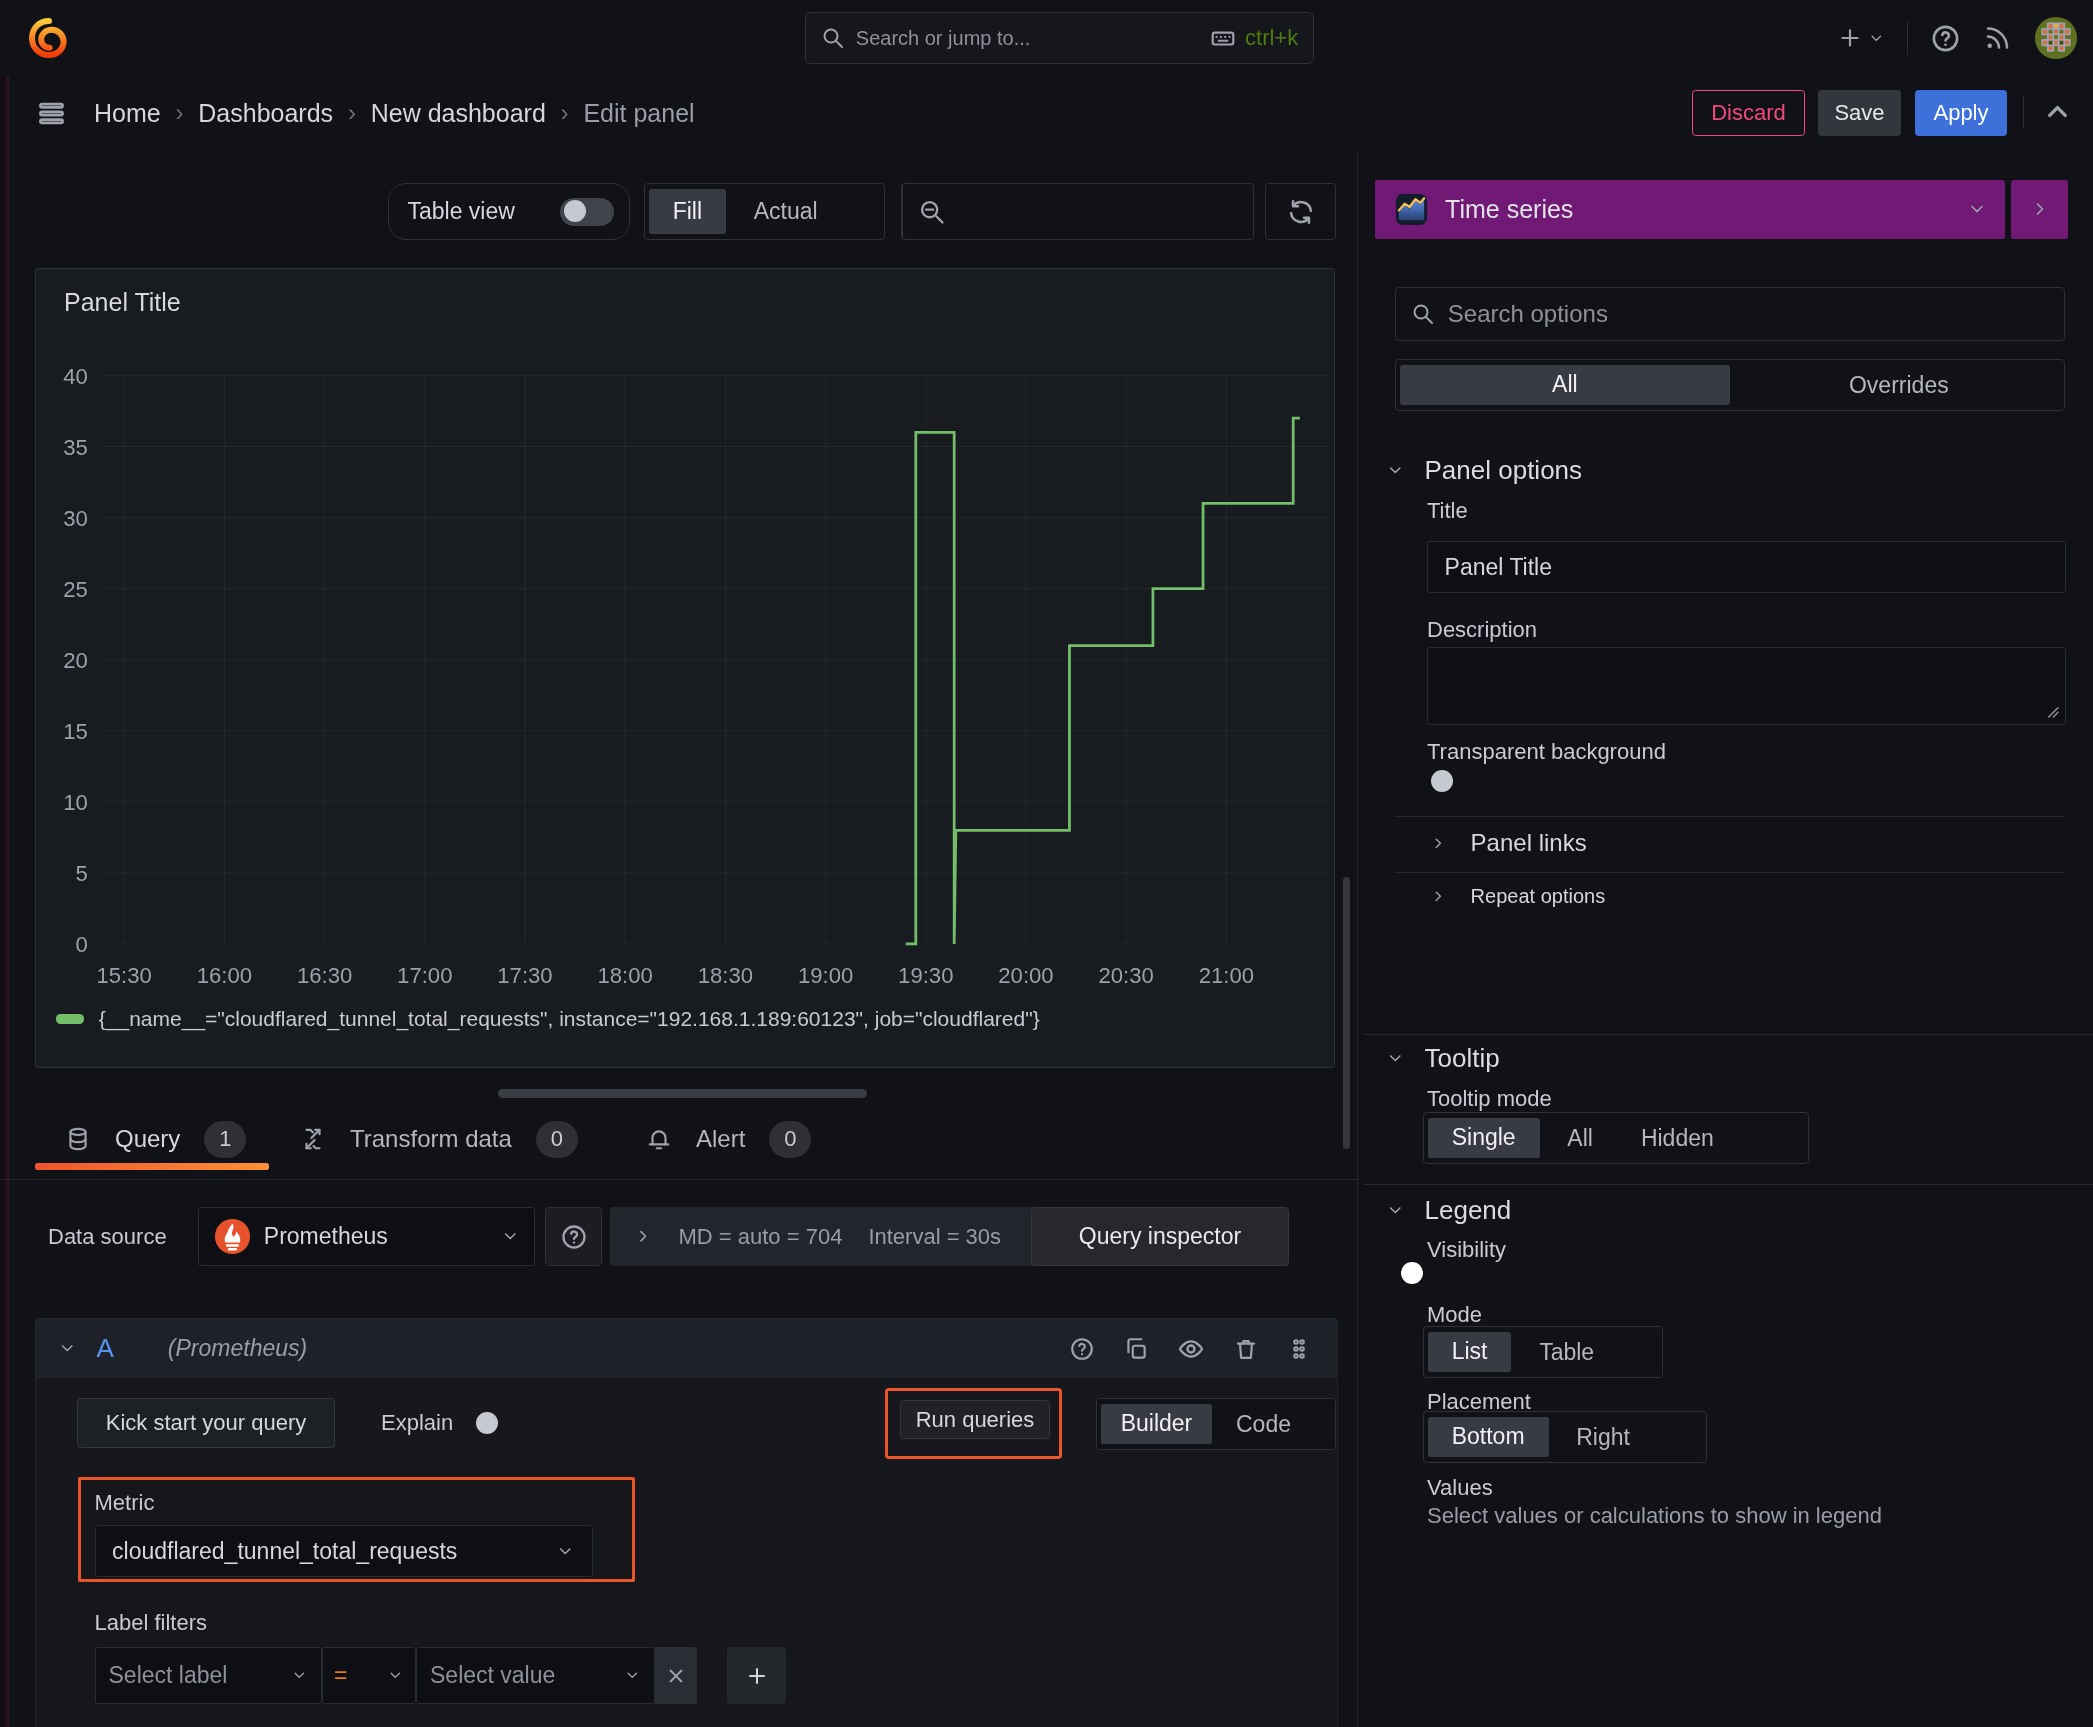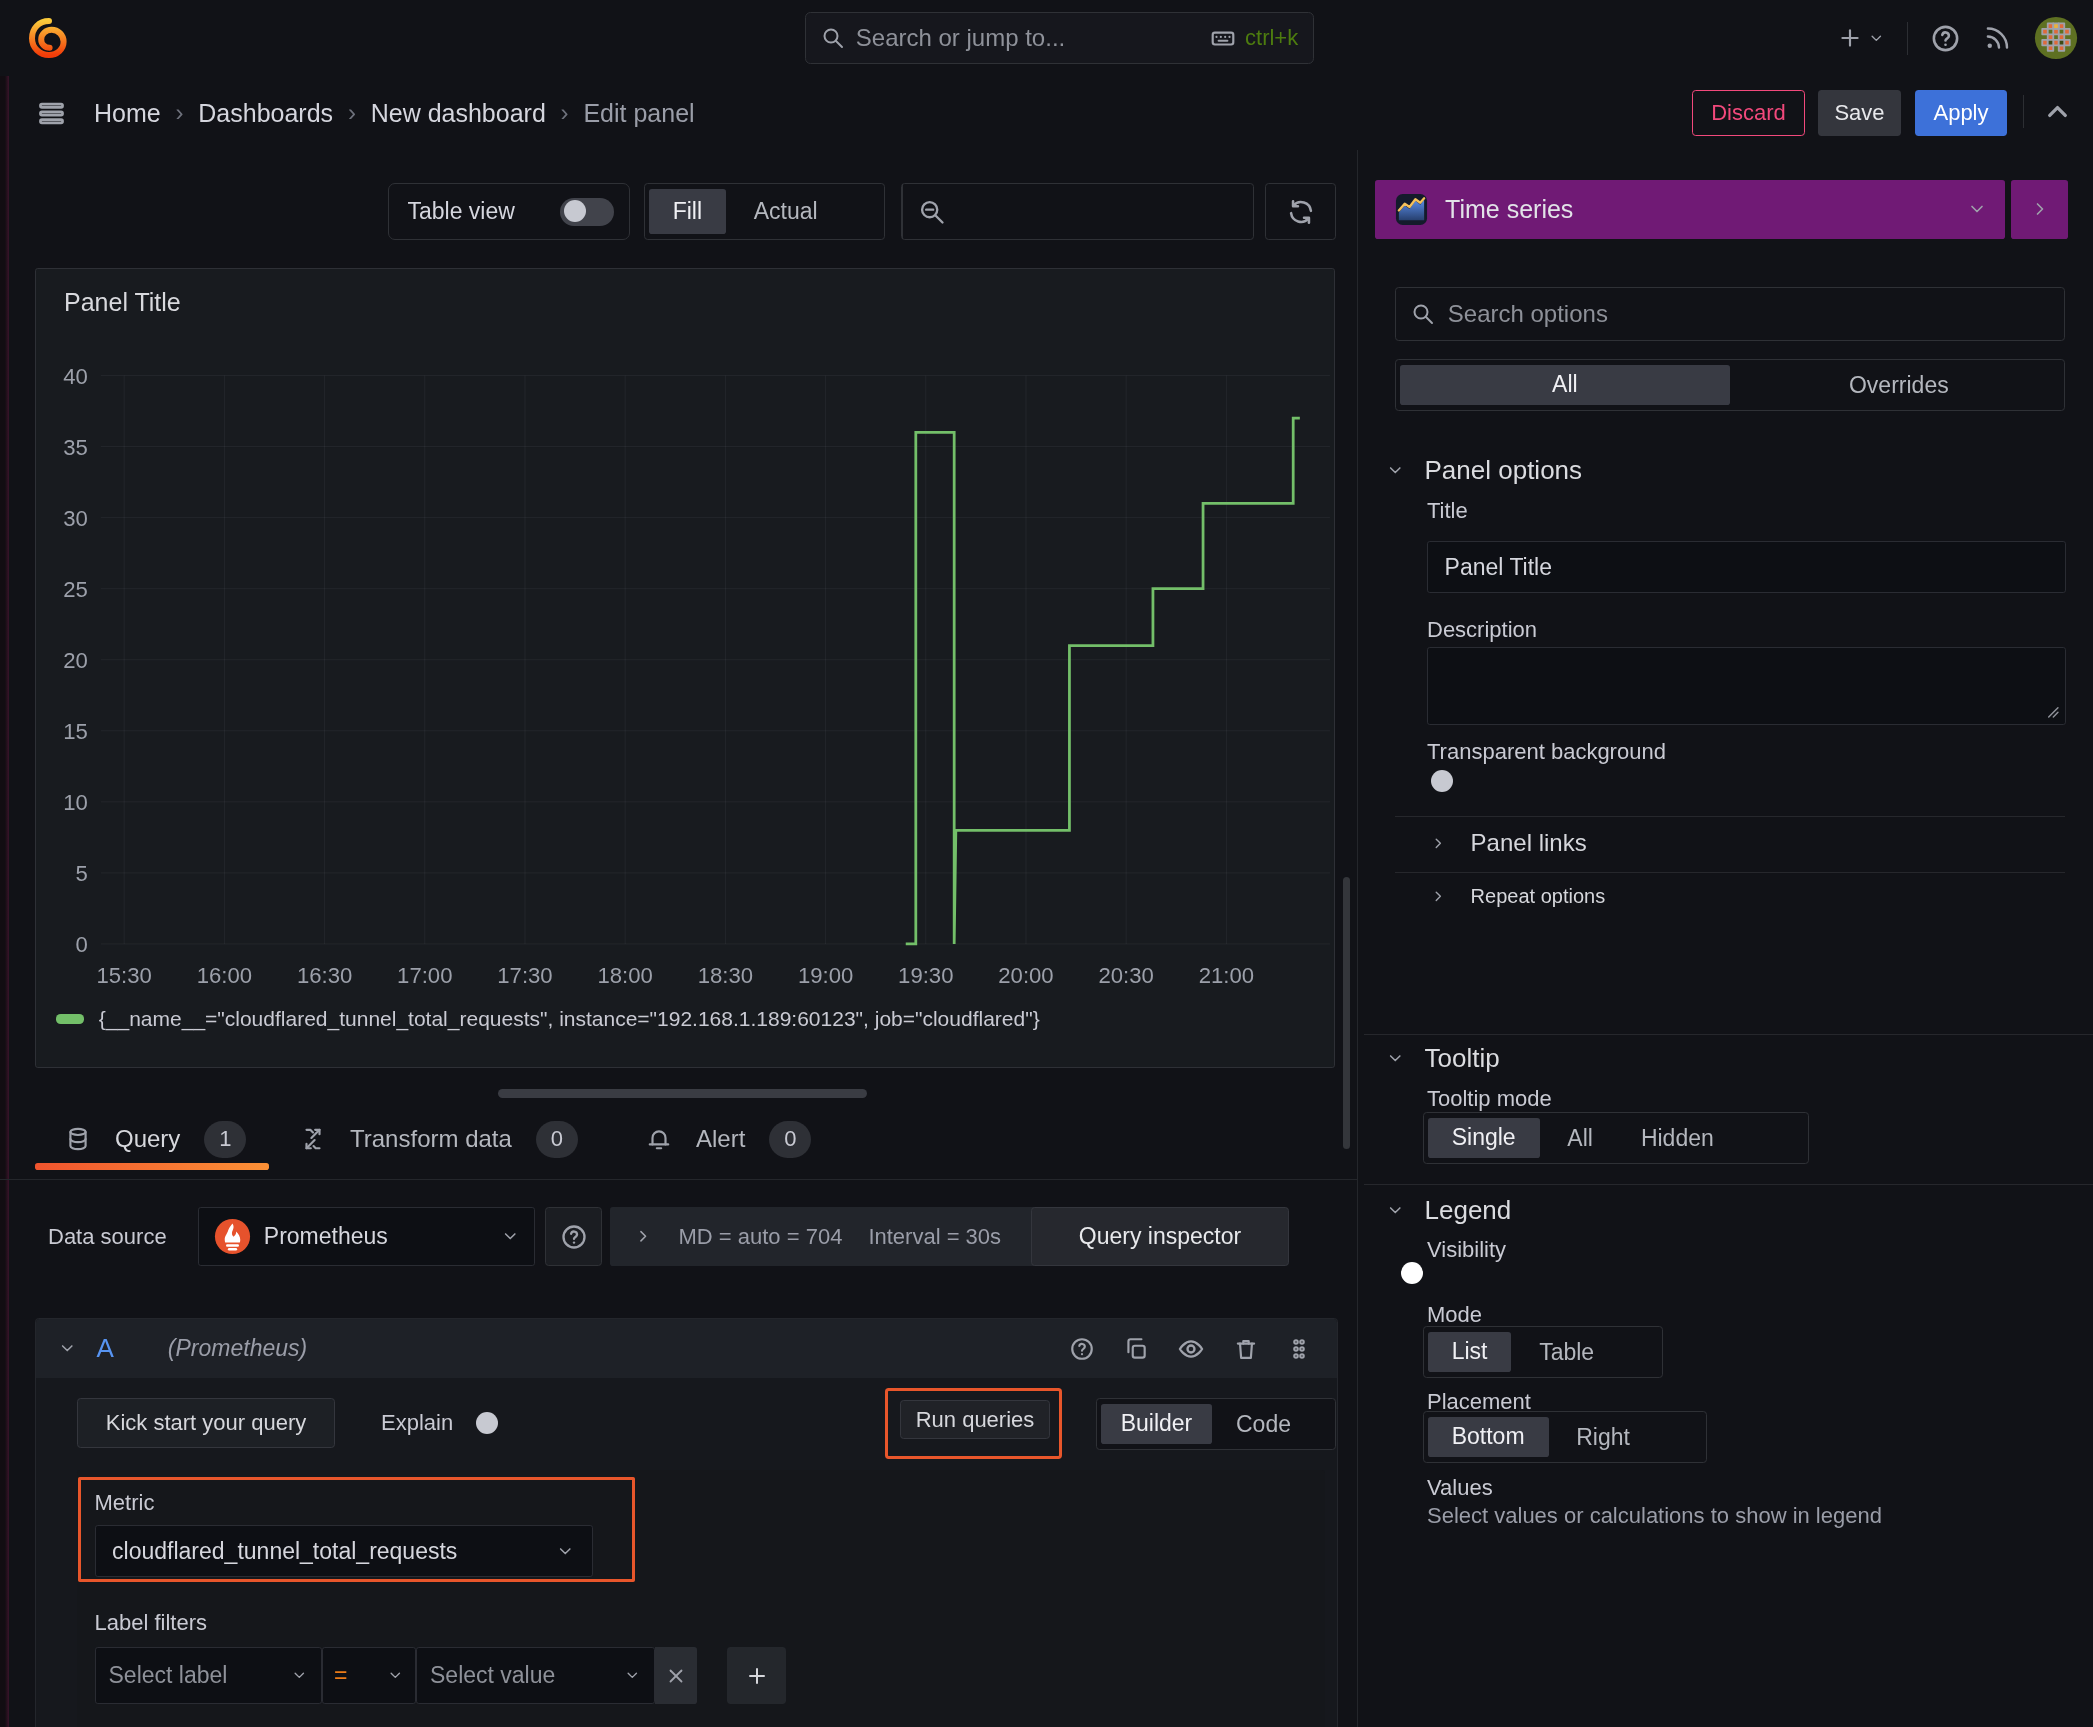--- a/index.html
+++ b/index.html
@@ -7,21 +7,21 @@
        font-family:"Liberation Sans", sans-serif;color:#D5D6DE;}
   .abs{position:absolute;}
   .row{display:flex;align-items:center;}
   .icon{display:inline-flex;align-items:center;justify-content:center;flex:0 0 auto;}
   .icon svg{stroke:#9FA2AB;fill:none;stroke-width:2;stroke-linecap:round;stroke-linejoin:round;}
   .txt2{color:#9A9DA8;}
   
   #topbar{left:0;top:0;width:2093px;height:76px;background:#111217;border-bottom:0.9px solid #202127;}
   #searchbox{left:805px;top:12px;width:509px;height:52px;background:#16171D;border:0.9px solid #2F3136;border-radius:5.5px;
              display:flex;align-items:center;padding:0 14.8px;box-sizing:border-box;gap:11px;}
-  #searchbox .ph{color:#8E9199;font-size:24px;flex:1;}
+  #searchbox .ph{color:#8E9199;font-size:20px;flex:1;}
   #searchbox .kbd{color:#4d7c0f;font-size:22px;display:flex;align-items:center;gap:9px;}
   #topright{right:14.8px;top:0;height:76px;display:flex;align-items:center;gap:22px;}
   .vdiv{width:0.9px;height:33px;background:#2C2E33;}
   
   #crumbbar{left:0;top:76px;width:2093px;height:74px;background:#111217;display:flex;align-items:center;}
   .crumb{font-size:25px;color:#D5D6DE;}
   .crumb.dim{color:#9A9DA8;}
   .crumb-sep{color:#6E717C;font-size:24px;margin:0 14.8px;}
   .btn{display:flex;align-items:center;justify-content:center;border-radius:3.7px;font-size:22px;box-sizing:border-box;cursor:default;}
   #discard-btn{width:113px;height:46px;border:0.9px solid #F2497C;color:#F2497C;background:transparent;}
@@ -184,21 +184,21 @@
   <div class="abs vdiv" style="left:2023px;top:18.5px;"></div>
   <span class="abs icon" style="left:2042px;top:20px;">
     <svg width="31" height="31" viewBox="0 0 24 24" style="stroke-width:2.6">
         <polyline points="6,15 12,9 18,15"></polyline>
       </svg>
   </span>
 </div>
 
 <div id="edgestrip" class="abs"></div>
 
-<div class="abs ctrl" style="left:388px;top:183px;width:242px;height:57px;padding:0 14.8px 0 18.5px;justify-content:space-between;border-radius:7px;">
+<div class="abs ctrl" style="left:388px;top:183px;width:242px;height:57px;padding:0 14.8px 0 18.5px;justify-content:space-between;border-radius:18px;">
   <span style="font-size:23px;color:#D5D6DE;">Table view</span>
   <span class="toggle">
       <span class="knob"></span>
     </span>
 </div>
 <div class="abs ctrl" style="left:644px;top:183px;width:241px;height:57px;">
   <span class="seg on">Fill</span>
   <span class="seg">Actual</span>
 </div>
 <div class="abs ctrl" style="left:901px;top:183px;width:353px;height:57px;">

